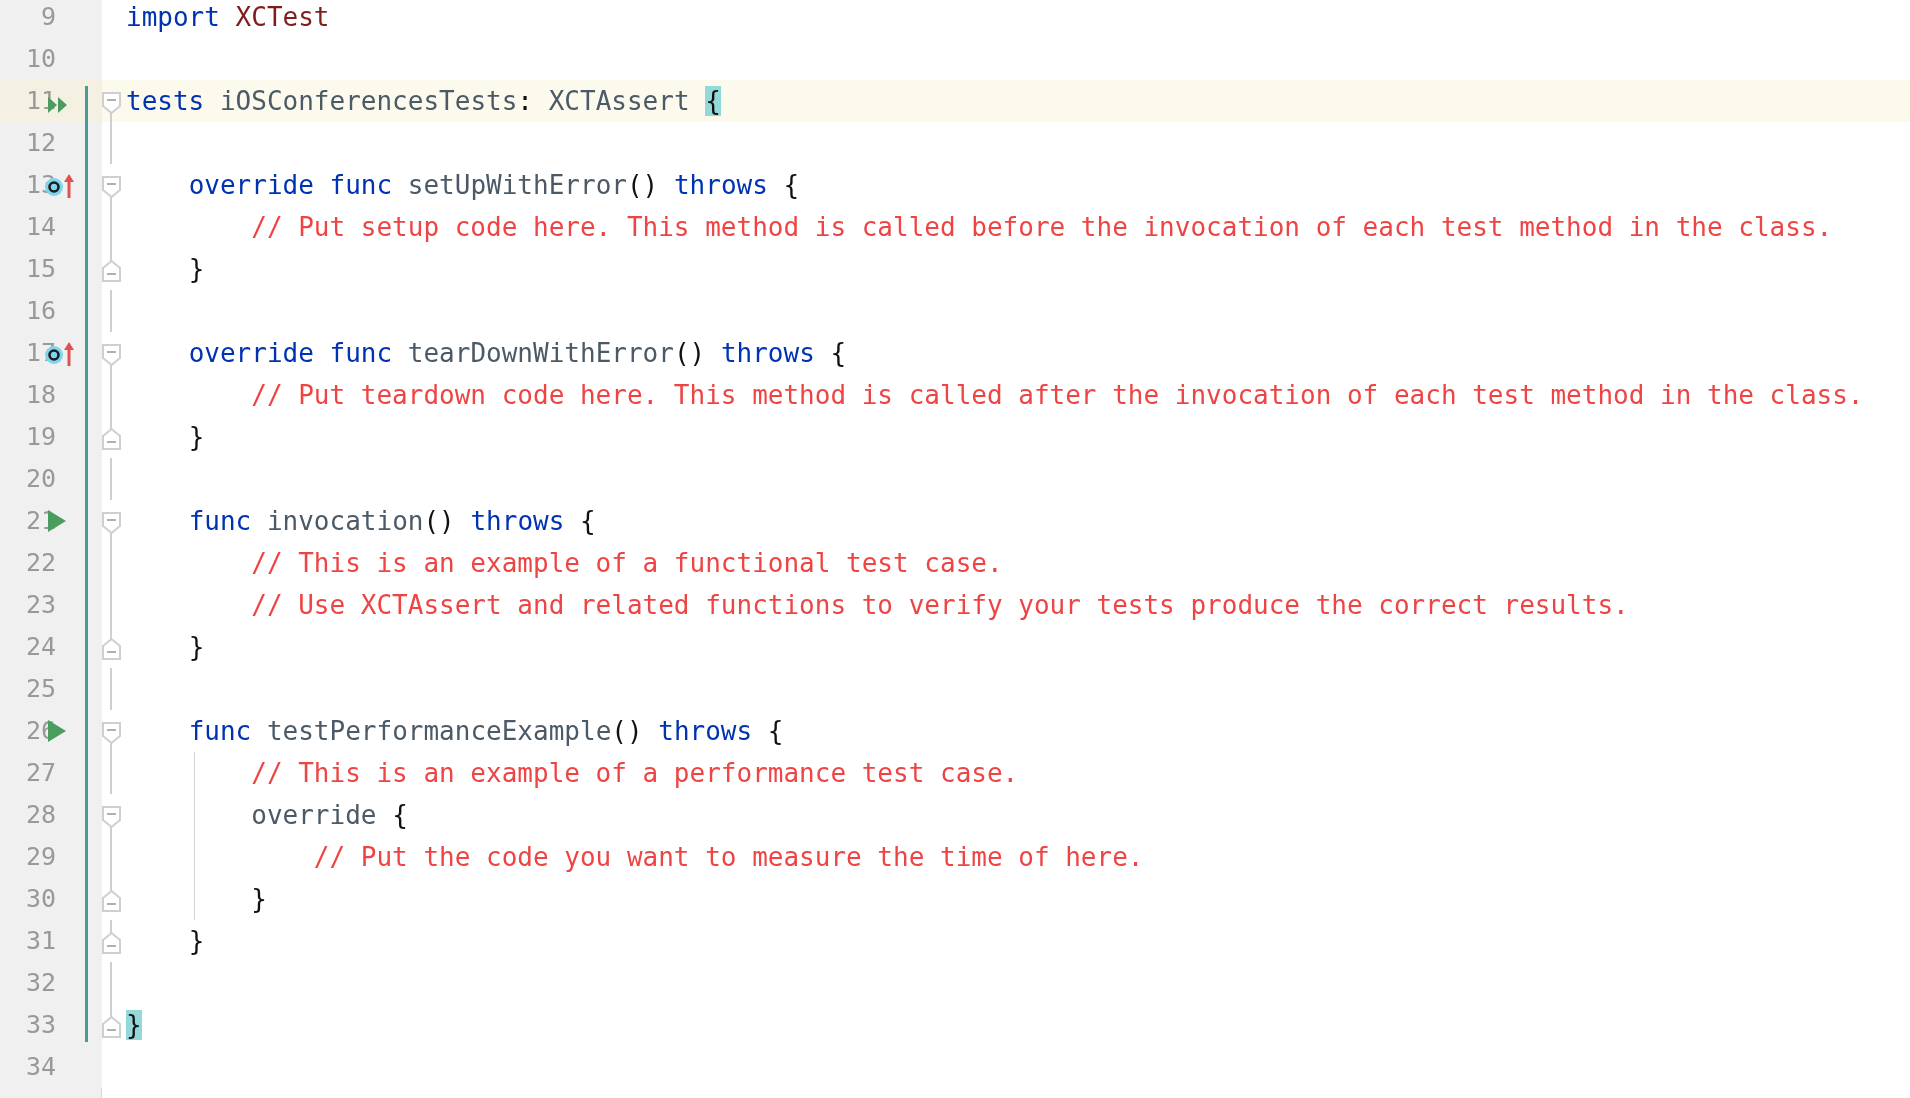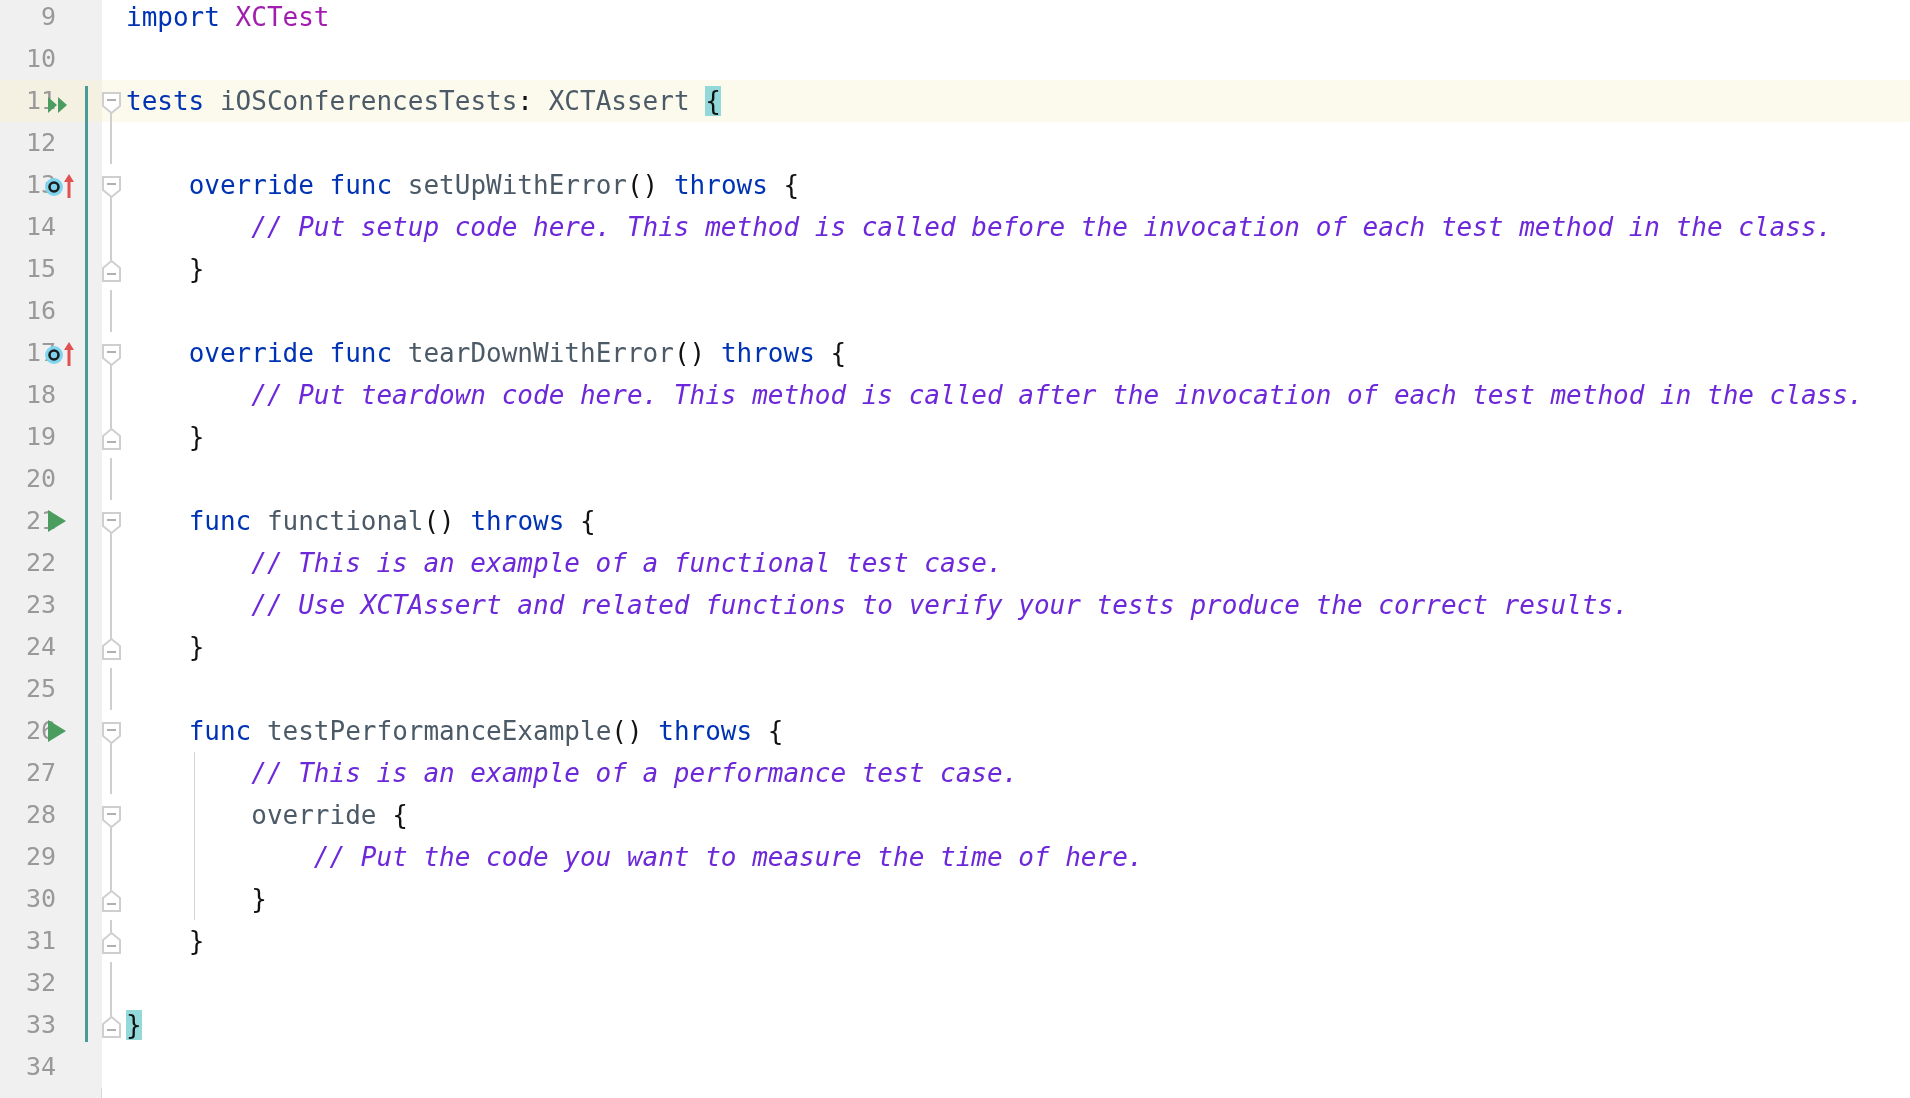--- a/index.html
+++ b/index.html
@@ -99,23 +99,23 @@
     letter-spacing: 0px;
     font-family: "DejaVu Sans Mono", "Liberation Mono", monospace;
     color: #2b2b2b;
     white-space: pre;
   }
 
   
   .kw   { color: #0033b3; }
   .id   { color: #4b5a66; }
   .type { color: #4b5a66; }
-  .plain{ color: #a21caf; }
+  .plain{ color: #7f1d1d; }
   .punc { color: #111111; }
-  .cm   { color: #6d28d9; font-style: italic; }
+  .cm   { color: #ef4444; }
   .brace-hl {
     background: #93d9d9;
     color: #111111;
   }
 
   
   .icon-runall {
     position: absolute;
     left: 2px; top: 10px;
     width: 26px; height: 22px;
@@ -200,21 +200,21 @@
             </svg></span></span><span class="code"><span class="plain">    </span><span class="kw">override</span><span class="plain"> </span><span class="kw">func</span><span class="plain"> </span><span class="id">tearDownWithError</span><span class="punc">()</span><span class="plain"> </span><span class="kw">throws</span><span class="plain"> </span><span class="punc">{</span></span></div>
       <div class="row" style="position:absolute;left:0;top:374px;width:1910px;"><div style="position:absolute;left:0;top:0;width:78px;height:42px;background:#f0f0f0;"></div><div style="position:absolute;left:78px;top:0;width:24px;height:42px;background:#f0f0f0;"></div><span class="lineno">18</span><span class="icon-slot"></span><span class="fold-slot"><span class="fold-line" style="top:0px;height:42px;"></span></span><span class="code"><span class="cm">        // Put teardown code here. This method is called after the invocation of each test method in the class.</span></span></div>
       <div class="row" style="position:absolute;left:0;top:416px;width:1910px;"><div style="position:absolute;left:0;top:0;width:78px;height:42px;background:#f0f0f0;"></div><div style="position:absolute;left:78px;top:0;width:24px;height:42px;background:#f0f0f0;"></div><span class="lineno">19</span><span class="icon-slot"></span><span class="fold-slot"><span class="fold-line" style="top:0px;height:22px;"></span><span class="fold-mark"><svg width="23" height="24" viewBox="0 0 23 24">
               <path d="M11.5 2 L20 9 V22 H3 V9 Z" fill="#ffffff" stroke="#cfcfcf" stroke-width="2"></path>
               <line x1="7" y1="15" x2="16" y2="15" stroke="#b0b0b0" stroke-width="2"></line>
             </svg></span></span><span class="code"><span class="plain">    </span><span class="punc">}</span></span></div>
       <div class="row" style="position:absolute;left:0;top:458px;width:1910px;"><div style="position:absolute;left:0;top:0;width:78px;height:42px;background:#f0f0f0;"></div><div style="position:absolute;left:78px;top:0;width:24px;height:42px;background:#f0f0f0;"></div><span class="lineno">20</span><span class="icon-slot"></span><span class="fold-slot"><span class="fold-line" style="top:0px;height:42px;"></span></span><span class="code"></span></div>
       <div class="row" style="position:absolute;left:0;top:500px;width:1910px;"><div style="position:absolute;left:0;top:0;width:78px;height:42px;background:#f0f0f0;"></div><div style="position:absolute;left:78px;top:0;width:24px;height:42px;background:#f0f0f0;"></div><span class="lineno">21</span><span class="icon-slot"><span class="icon-play"></span></span><span class="fold-slot"><span class="fold-line" style="top:22px;height:20px;"></span><span class="fold-mark"><svg width="23" height="24" viewBox="0 0 23 24">
               <path d="M3 2 H20 V15 L11.5 22 L3 15 Z" fill="#ffffff" stroke="#cfcfcf" stroke-width="2"></path>
               <line x1="7" y1="9" x2="16" y2="9" stroke="#b0b0b0" stroke-width="2"></line>
-            </svg></span></span><span class="code"><span class="plain">    </span><span class="kw">func</span><span class="plain"> </span><span class="id">functional</span><span class="punc">()</span><span class="plain"> </span><span class="kw">throws</span><span class="plain"> </span><span class="punc">{</span></span></div>
+            </svg></span></span><span class="code"><span class="plain">    </span><span class="kw">func</span><span class="plain"> </span><span class="id">invocation</span><span class="punc">()</span><span class="plain"> </span><span class="kw">throws</span><span class="plain"> </span><span class="punc">{</span></span></div>
       <div class="row" style="position:absolute;left:0;top:542px;width:1910px;"><div style="position:absolute;left:0;top:0;width:78px;height:42px;background:#f0f0f0;"></div><div style="position:absolute;left:78px;top:0;width:24px;height:42px;background:#f0f0f0;"></div><span class="lineno">22</span><span class="icon-slot"></span><span class="fold-slot"><span class="fold-line" style="top:0px;height:42px;"></span></span><span class="code"><span class="cm">        // This is an example of a functional test case.</span></span></div>
       <div class="row" style="position:absolute;left:0;top:584px;width:1910px;"><div style="position:absolute;left:0;top:0;width:78px;height:42px;background:#f0f0f0;"></div><div style="position:absolute;left:78px;top:0;width:24px;height:42px;background:#f0f0f0;"></div><span class="lineno">23</span><span class="icon-slot"></span><span class="fold-slot"><span class="fold-line" style="top:0px;height:42px;"></span></span><span class="code"><span class="cm">        // Use XCTAssert and related functions to verify your tests produce the correct results.</span></span></div>
       <div class="row" style="position:absolute;left:0;top:626px;width:1910px;"><div style="position:absolute;left:0;top:0;width:78px;height:42px;background:#f0f0f0;"></div><div style="position:absolute;left:78px;top:0;width:24px;height:42px;background:#f0f0f0;"></div><span class="lineno">24</span><span class="icon-slot"></span><span class="fold-slot"><span class="fold-line" style="top:0px;height:22px;"></span><span class="fold-mark"><svg width="23" height="24" viewBox="0 0 23 24">
               <path d="M11.5 2 L20 9 V22 H3 V9 Z" fill="#ffffff" stroke="#cfcfcf" stroke-width="2"></path>
               <line x1="7" y1="15" x2="16" y2="15" stroke="#b0b0b0" stroke-width="2"></line>
             </svg></span></span><span class="code"><span class="plain">    </span><span class="punc">}</span></span></div>
       <div class="row" style="position:absolute;left:0;top:668px;width:1910px;"><div style="position:absolute;left:0;top:0;width:78px;height:42px;background:#f0f0f0;"></div><div style="position:absolute;left:78px;top:0;width:24px;height:42px;background:#f0f0f0;"></div><span class="lineno">25</span><span class="icon-slot"></span><span class="fold-slot"><span class="fold-line" style="top:0px;height:42px;"></span></span><span class="code"></span></div>
       <div class="row" style="position:absolute;left:0;top:710px;width:1910px;"><div style="position:absolute;left:0;top:0;width:78px;height:42px;background:#f0f0f0;"></div><div style="position:absolute;left:78px;top:0;width:24px;height:42px;background:#f0f0f0;"></div><span class="lineno">26</span><span class="icon-slot"><span class="icon-play"></span></span><span class="fold-slot"><span class="fold-line" style="top:22px;height:20px;"></span><span class="fold-mark"><svg width="23" height="24" viewBox="0 0 23 24">
               <path d="M3 2 H20 V15 L11.5 22 L3 15 Z" fill="#ffffff" stroke="#cfcfcf" stroke-width="2"></path>
               <line x1="7" y1="9" x2="16" y2="9" stroke="#b0b0b0" stroke-width="2"></line>

